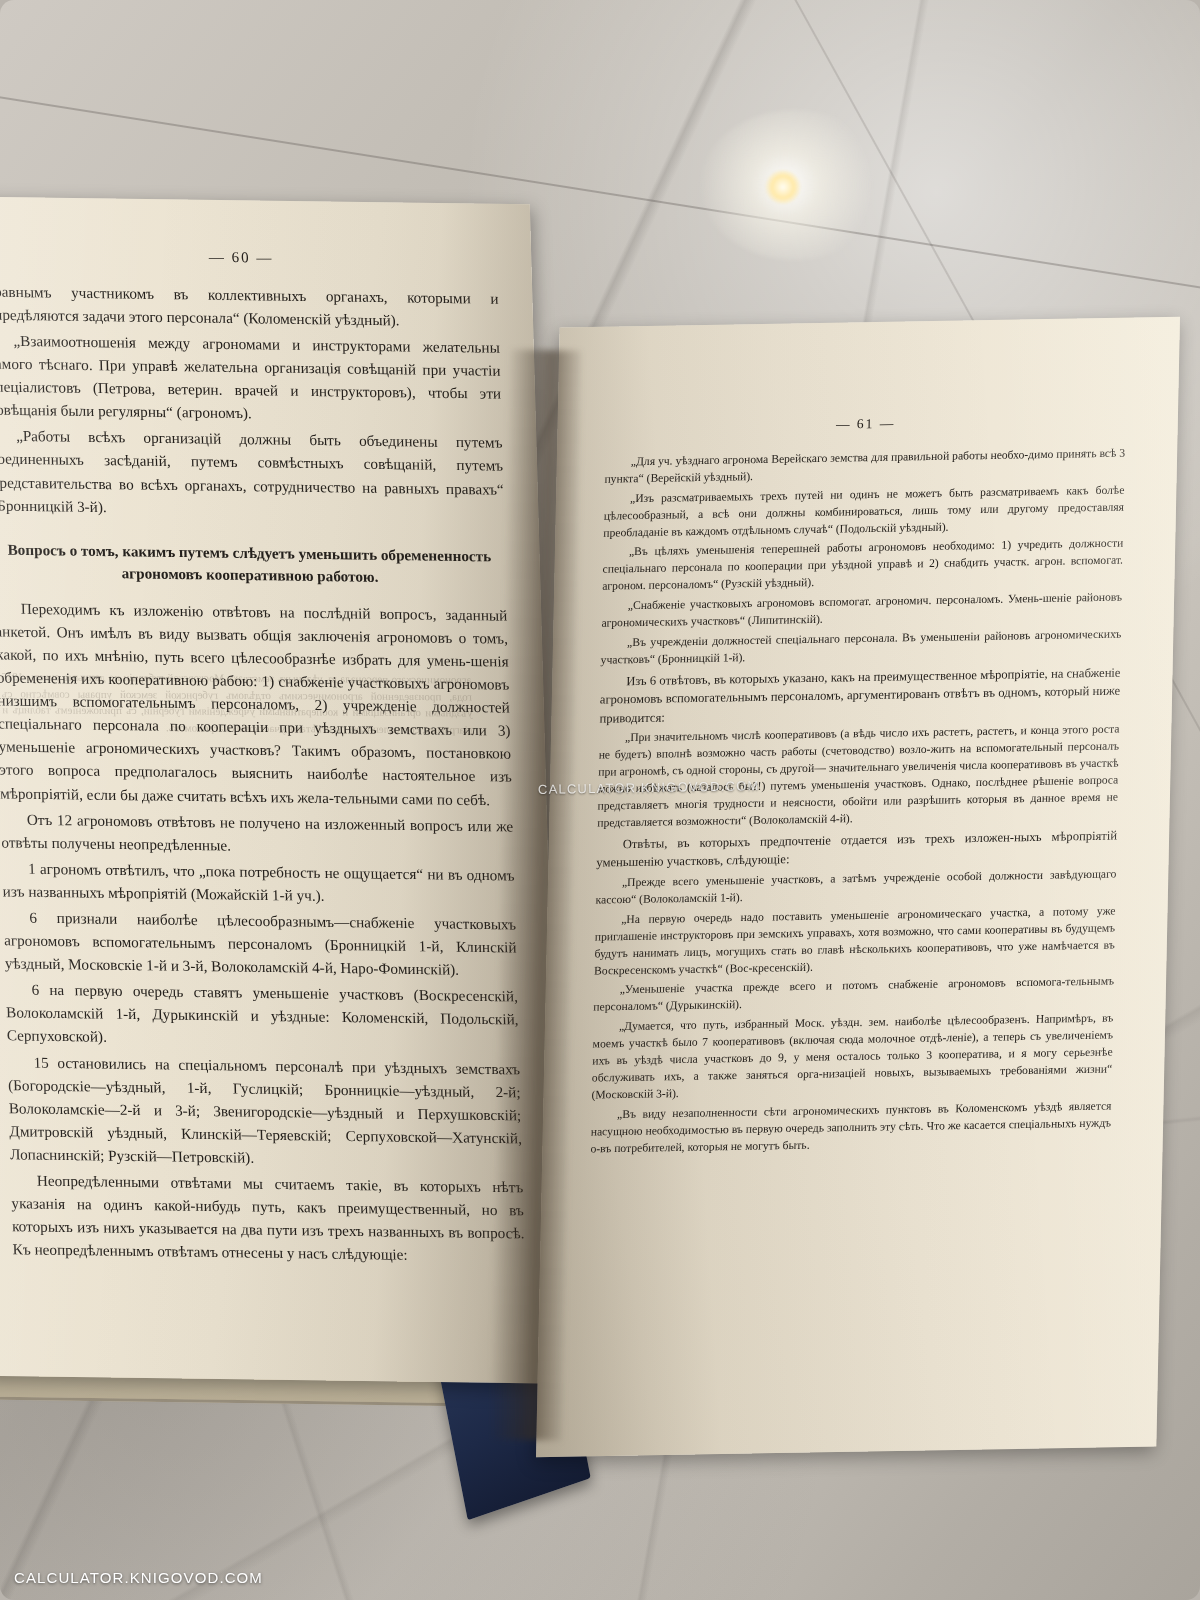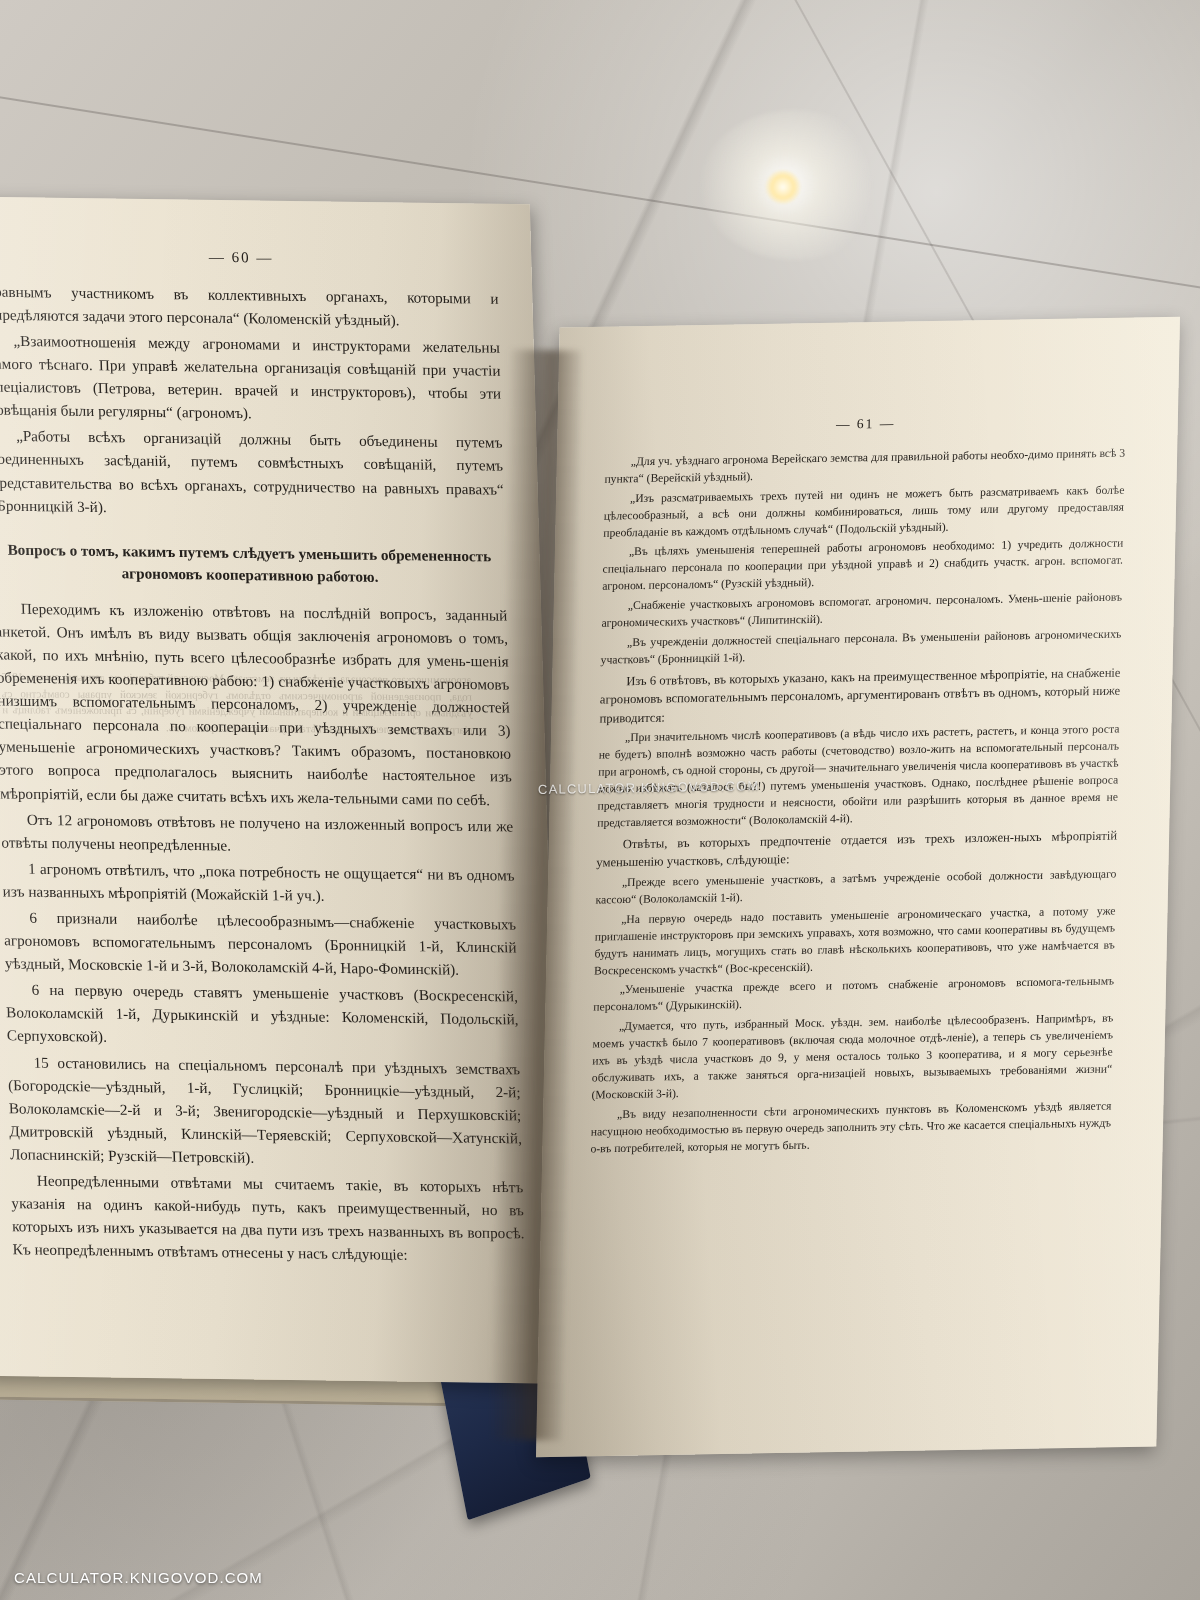--- a/index.html
+++ b/index.html
@@ -2,21 +2,21 @@
 <html><head>
 <meta charset="utf-8">
 <style>
   html,body{margin:0;padding:0;}
   body{
     width:1200px;height:1600px;overflow:hidden;position:relative;
     font-family:"Liberation Serif", serif;
     background:#b9b4ad;
   }
   
-  #scene{position:absolute;inset:0;overflow:hidden;}
+  #scene{position:absolute;inset:0;overflow:hidden;border-radius:14px;}
   .bg{
     position:absolute;inset:0;
     background:
       radial-gradient(circle at 78% 12%, rgba(255,255,255,.55) 0%, rgba(255,255,255,0) 28%),
       radial-gradient(circle at 12% 85%, rgba(120,115,110,.35) 0%, rgba(120,115,110,0) 40%),
       linear-gradient(128deg,#cfcac3 0%,#c3beb6 22%,#b7b2aa 46%,#c8c3bb 66%,#b2ada5 88%,#a9a49c 100%);
   }
   .bg:after{
     content:"";position:absolute;inset:0;
     background:

